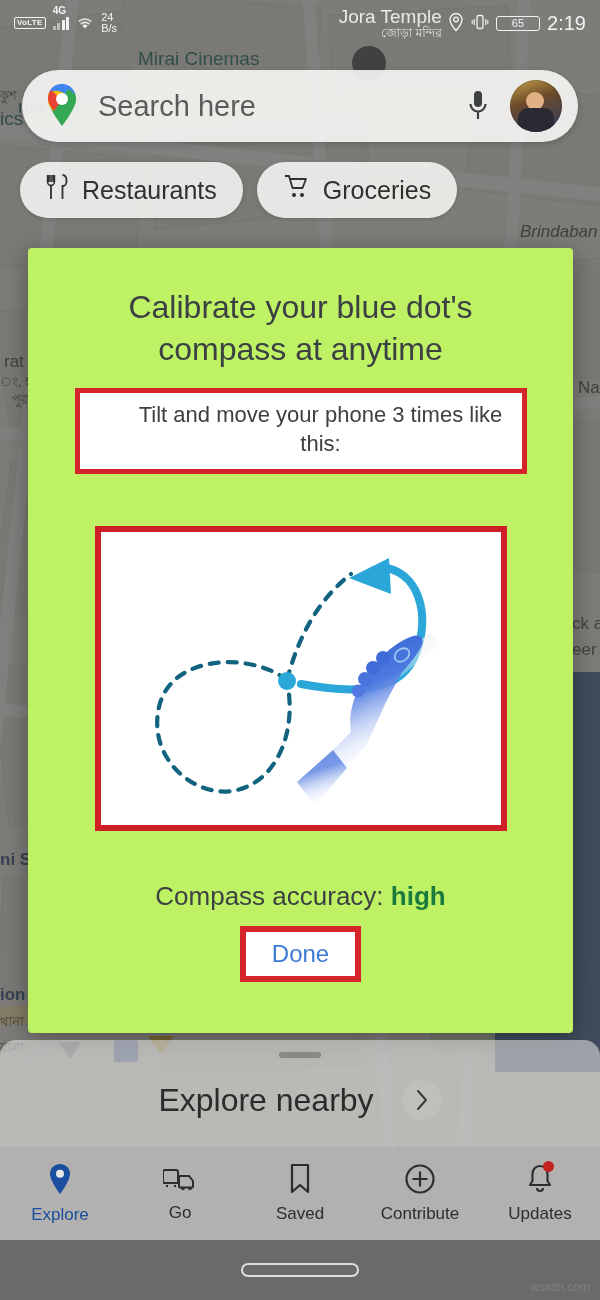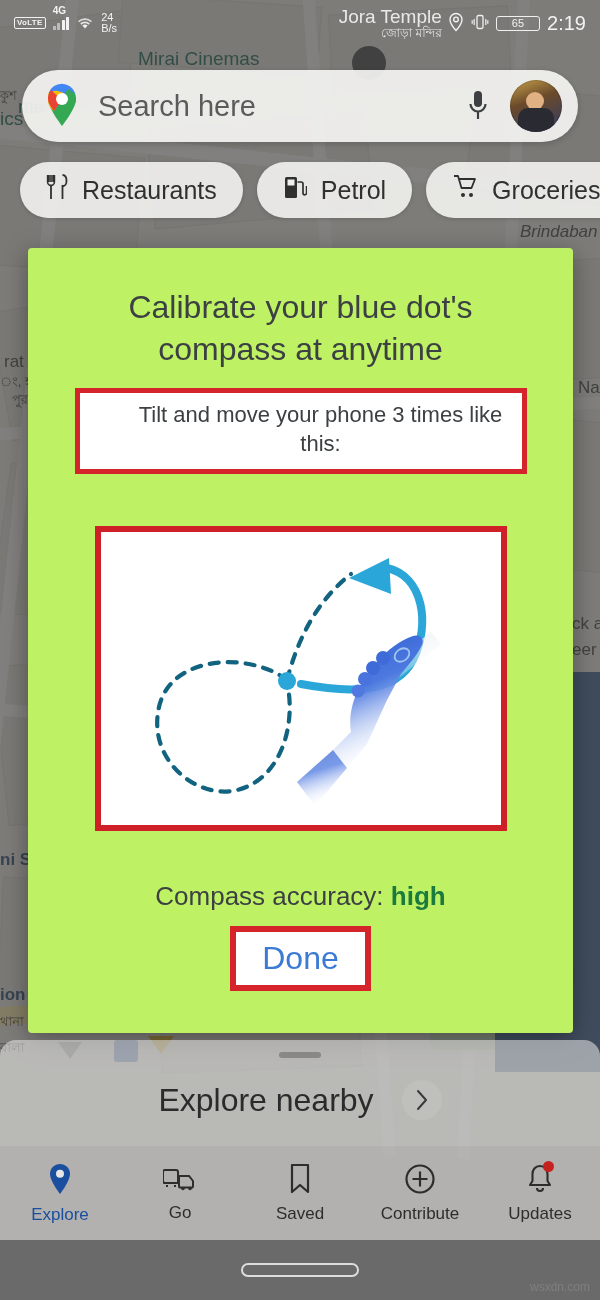--- a/index.html
+++ b/index.html
@@ -153,21 +153,21 @@
   }
   #accuracy {
     margin-top: 50px; font-size: 26px; color: #3c4043;
   }
   #accuracy b { color: #1b7a3d; font-weight: bold; }
   #done-box {
     margin-top: 14px; border: 6px solid #d6252a; background: #fff;
     padding: 8px 26px;
   }
   #done-btn {
-    font-size: 32px; color: #3b7bd4; font-weight: 500;
+    font-size: 24px; color: #3b7bd4; font-weight: 500;
     background: none; border: none; cursor: pointer;
     font-family: "Liberation Sans", sans-serif;
   }
 
   
   #sheet {
     position: absolute; left: 0; bottom: 155px; width: 600px; height: 105px;
     background: rgba(235,235,233,.55); border-radius: 16px 16px 0 0;
   }
   #sheet .grab {
@@ -356,30 +356,20 @@
         <svg width="22" height="26" viewBox="0 0 22 26">
           <path d="M3 1 V8 M7 1 V8 M5 1 V8 M1.6 1 v7 a3.4 3.4 0 0 0 3.4 3.4 a3.4 3.4 0 0 0 3.4-3.4 V1" stroke="#303030" stroke-width="1.6" fill="none"></path>
           <path d="M5 11.4 V25" stroke="#303030" stroke-width="1.8"></path>
           <path d="M16.5 1 c3 0 4 3 4 6 s-1.5 5-3 5 h-1 V25" stroke="#303030" stroke-width="1.8" fill="none"></path>
         </svg>
       </span>
       <span>Restaurants</span>
     </div>
     <div class="chip">
       <span>
-        <svg width="24" height="26" viewBox="0 0 24 26">
-          <rect x="2" y="3" width="12" height="21" rx="1.5" fill="#303030"></rect>
-          <rect x="4.5" y="5.5" width="7" height="6" fill="#f0f0ee"></rect>
-          <path d="M14.5 8 h3.5 a2 2 0 0 1 2 2 v9 a1.8 1.8 0 0 0 3.6 0 V12" stroke="#303030" stroke-width="1.7" fill="none"></path>
-        </svg>
-      </span>
-      <span>Petrol</span>
-    </div>
-    <div class="chip">
-      <span>
         <svg width="26" height="26" viewBox="0 0 26 26">
           <path d="M2 2 h4 l3.5 12 h10 L23 5 H7" stroke="#303030" stroke-width="1.8" fill="none" stroke-linejoin="round"></path>
           <circle cx="11" cy="21" r="2" fill="#303030"></circle>
           <circle cx="19" cy="21" r="2" fill="#303030"></circle>
         </svg>
       </span>
       <span>Groceries</span>
     </div>
   </div>
 

